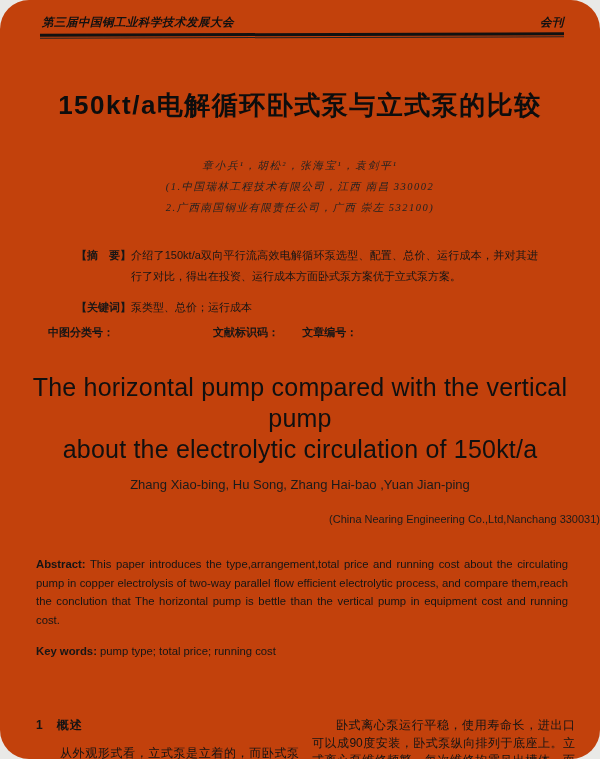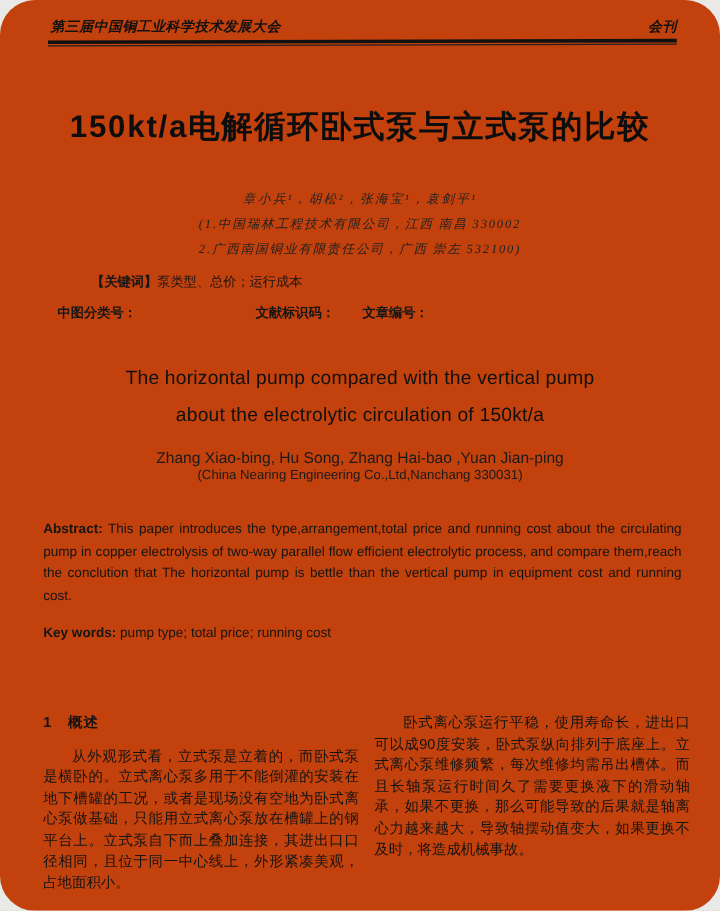--- a/index.html
+++ b/index.html
@@ -100,34 +100,34 @@
     font-size: 11px;
     font-weight: bold;
   }
   .clc-row .clc-item { display: inline-block; }
   .clc-row .gap1 { margin-right: 96px; }
   .clc-row .gap2 { margin-right: 20px; }
   
   .title-en {
     margin-top: 32px;
     text-align: center;
-    font-size: 16px;
+    font-size: 25px;
     line-height: 31px;
     color: #101010;
     letter-spacing: 0.2px;
   }
   .authors-en {
     margin-top: 12px;
     text-align: center;
     font-size: 13px;
     color: #1b1b1b;
   }
   .affil-en {
-    margin-top: 1px;
-    text-align: center;
+    margin-top: 21px;
+    text-align: right;
     font-size: 11px;
     color: #1b1b1b;
   }
   .abstract-en {
     margin: 30px 32px 0 36px;
     font-size: 11.3px;
     line-height: 18.5px;
     text-align: justify;
     color: #151515;
   }
@@ -171,20 +171,24 @@
     <div class="rule-thick"></div>
     <div class="rule-thin"></div>
   </div>
 
   <div class="title-cn">150kt/a电解循环卧式泵与立式泵的比较</div>
 
   <div class="authors-cn">章小兵¹，胡松²，张海宝¹，袁剑平¹</div>
   <div class="affil-cn">(1.中国瑞林工程技术有限公司，江西 南昌 330002</div>
   <div class="affil-cn">2.广西南国铜业有限责任公司，广西 崇左 532100)</div>
 
+  <div class="abstract-cn">
+    <span class="label">【摘　要】</span>
+    <span class="text">介绍了150kt/a双向平行流高效电解循环泵选型、配置、总价、运行成本，并对其进行了对比，得出在投资、运行成本方面卧式泵方案优于立式泵方案。</span>
+  </div>
 
   <div class="keywords-cn">
     <span class="label">【关键词】</span>
     <span class="text">泵类型、总价；运行成本</span>
   </div>
 
   <div class="clc-row">
     <span class="clc-item gap1">中图分类号：</span>
     <span class="clc-item gap2">文献标识码：</span>
     <span class="clc-item">文章编号：</span>

